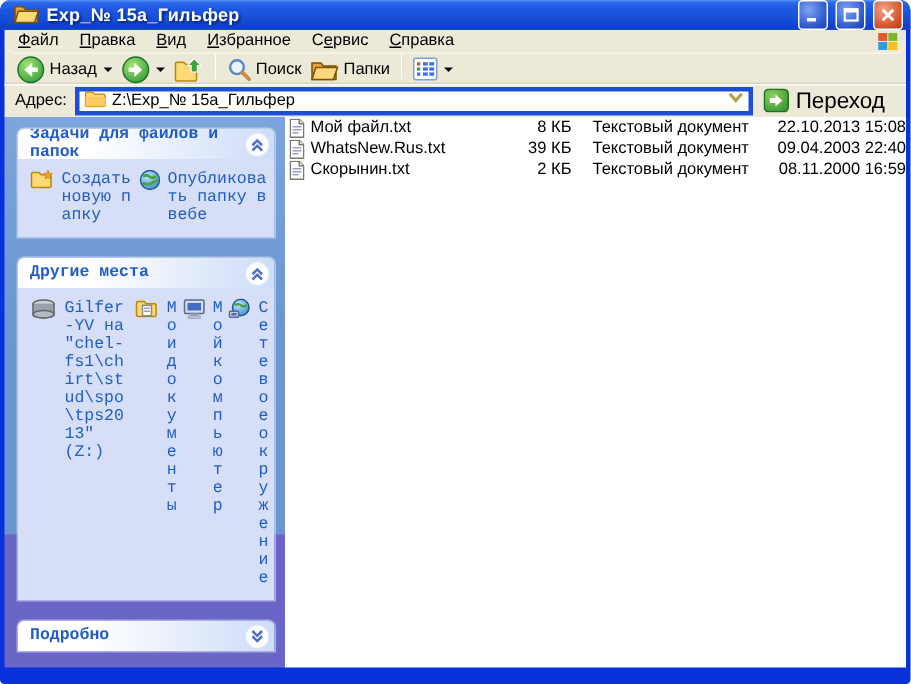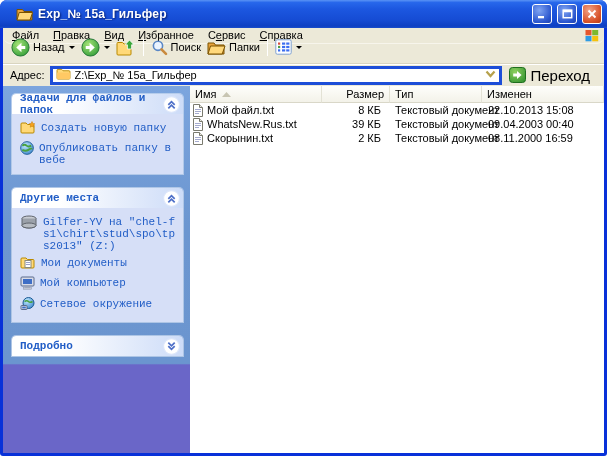--- a/index.html
+++ b/index.html
@@ -1,73 +1,73 @@
 <!DOCTYPE html>
 <html><head>
 <meta charset="utf-8">
 <style>
   html,body{margin:0;padding:0;width:607px;height:456px;overflow:hidden;
     font-family:"Liberation Sans","DejaVu Sans",sans-serif;font-size:11px;color:#000;}
   *{box-sizing:border-box;}
   .window{position:absolute;inset:0;background:#0831D9;border-radius:7px 7px 3px 3px;overflow:hidden;}
 
   
-  .titlebar{height:28px;display:flex;align-items:center;gap:5px;padding:0 5px 0 16px;
+  .titlebar{height:20px;display:flex;align-items:center;gap:5px;padding:0 5px 0 9px;
     background:linear-gradient(180deg,#5A93F5 0%,#2767EB 9%,#1C57E0 32%,#164CD4 70%,#0E3FC2 93%,#1A4ECB 100%);}
   .title-text{flex:1;color:#fff;font-weight:bold;font-size:12px;letter-spacing:.2px;
     text-shadow:1px 1px 2px rgba(0,20,90,.85);white-space:nowrap;overflow:hidden;}
   .winbtn{width:20px;height:20px;border-radius:3px;border:1px solid #fff;display:flex;
     align-items:center;justify-content:center;padding:0;cursor:default;}
   .winbtn.blue{background:radial-gradient(circle at 35% 30%,#7FA4F2,#2B56CE 70%,#1E41AE);}
   .winbtn.red{background:radial-gradient(circle at 35% 30%,#F2A488,#D8542B 65%,#B83A14);}
 
   
   .chrome{margin:0 3px;background:#ECE9D8;}
   .menubar{height:16px;display:flex;align-items:center;padding:0 2px 0 2px;border-bottom:1px solid #f7f5ec;border-radius:8px;}
   .menu-item{padding:0 7px 1px;white-space:nowrap;}
   .menu-item .key{text-decoration:underline;}
   .menu-logo{margin-left:auto;display:flex;align-items:center;padding-right:3px;}
 
-  .toolbar{height:20px;display:flex;align-items:center;padding:0 2px 13px 5px;border-bottom:1px solid #d9d5c0;}
+  .toolbar{height:20px;display:flex;padding:0 2px 13px 5px;border-bottom:1px solid #d9d5c0;}
   .tbtn{display:flex;align-items:center;gap:3px;padding:0 3px;height:20px;background:none;border:none;font-size:11px;}
   .caret{width:0;height:0;border-left:3px solid transparent;border-right:3px solid transparent;border-top:3px solid #000;margin-left:1px;}
   .tsep{width:1px;height:17px;background:#c9c5ae;border-right:1px solid #fff;margin:0 4px;}
 
   .addressbar{height:22px;display:flex;align-items:center;gap:5px;padding:0 12px 1px 7px;border-top:1px solid #fff;}
   .combo{flex:1;height:19px;background:#fff;border:3px solid #1d4ed8;display:flex;align-items:center;gap:4px;padding:0 2px 0 3px;}
   .combo-text{flex:1;white-space:nowrap;overflow:hidden;}
   .go-btn{display:flex;align-items:center;gap:4px;background:none;border:none;font-size:15px;padding:0 2px;}
 
   
   .content{display:flex;margin:0 3px;height:367px;}
 
   .sidebar{width:187px;flex:none;padding-top:8px;
     background:linear-gradient(180deg,#7CA5DE 0%,#6C96D0 38%,#6B95CF 75.6%,#6A66C8 76%,#6A66C8 100%);font-family:Liberation Mono, monospace;}
   .panel{margin:0 7px 14px 9px;border-radius:4px 4px 0 0;overflow:hidden;
     box-shadow:0 0 0 1px rgba(255,255,255,.45);}
   .panel-header{height:20px;display:flex;align-items:center;justify-content:space-between;
     padding:0 3px 0 8px;background:linear-gradient(90deg,#ffffff 0%,#ffffff 28%,#cddcf8 100%);
     color:#215DC6;font-weight:bold;cursor:default;}
   .chev-btn{background:none;border:none;padding:0;display:flex;}
-  .panel-body{background:#D6DFF7;padding:7px 4px 8px 8px;display:flex;flex-direction:column;gap:4px;}
+  .panel-body{background:#D6DFF7;padding:7px 4px 8px 8px;display:flex;flex-direction:row;gap:4px;}
   .p-item{display:flex;gap:5px;align-items:flex-start;color:#215DC6;cursor:default;}
   .p-item .ico{flex:none;margin-top:0;}
   .p-item .lbl{line-height:12px;padding-top:1px;word-break:break-all;}
 
   .filelist{flex:1;background:#fff;display:flex;flex-direction:column;overflow:hidden;}
   .cols,.frow{display:grid;grid-template-columns:132px 68px 92px 1fr;}
   .cols{height:17px;flex:none;}
   .col{background:linear-gradient(180deg,#FEFEFB,#F3F2E9);border-right:1px solid #E3E2d5;
     border-bottom:1px solid #D9D7C8;display:flex;align-items:center;padding:0 5px;gap:6px;}
   .col.size{justify-content:flex-end;}
   .frow{height:14px;align-items:center;}
   .cell-name{display:flex;align-items:center;gap:4px;padding-left:3px;white-space:nowrap;overflow:hidden;}
   .cell-size{text-align:right;padding-right:9px;white-space:nowrap;}
   .cell-type{padding-left:5px;white-space:nowrap;}
-  .cell-mod{padding-left:6px;white-space:nowrap;}
+  .cell-mod{padding-left:6px;white-space:nowrap;text-align:right;}
 </style>
 </head>
 <body>
 
 <div class="window">
 
   <div class="titlebar">
     <span>
       <svg width="17" height="15" viewBox="0 0 17 15">
         <path d="M1 3.5 h5.5 l1.5 2 H16 v8.5 H1z" fill="#E8A33D" stroke="#7a5200" stroke-width="1"></path>
@@ -325,37 +325,20 @@
             <svg width="17" height="17" viewBox="0 0 16 16">
               <circle cx="8" cy="8" r="7.4" fill="#fff" stroke="#DCE6FA"></circle>
               <path d="M5 4.4 L8 7.4 L11 4.4 M5 7.7 L8 10.7 L11 7.7" stroke="#4D6FC8" stroke-width="1.6" fill="none"></path>
             </svg>
           </button>
         </div>
       </div>
     </div>
 
     <div class="filelist">
-      <div class="cols">
-        <div class="col">
-          <span>Имя</span>
-          <svg width="9" height="5" viewBox="0 0 9 5">
-              <path d="M4.5 0 L9 5 H0z" fill="#C8C5B2"></path>
-            </svg>
-        </div>
-        <div class="col size">
-            <span>Размер</span>
-          </div>
-        <div class="col">
-            <span>Тип</span>
-          </div>
-        <div class="col">
-            <span>Изменен</span>
-          </div>
-      </div>
 
       <div class="frow">
         <div class="cell-name">
           <svg width="10" height="13" viewBox="0 0 10 13">
             <path d="M0.5 0.5 h6 l3 3 v9 h-9z" fill="#fff" stroke="#7A7A6E"></path>
             <path d="M6.5 0.5 v3 h3" fill="#E8E8E0" stroke="#7A7A6E"></path>
             <g stroke="#9AA0C8" stroke-width="0.9">
                 <line x1="2" y1="5.5" x2="8" y2="5.5"></line>
                 <line x1="2" y1="7.5" x2="8" y2="7.5"></line>
                 <line x1="2" y1="9.5" x2="6" y2="9.5"></line>
@@ -376,21 +359,21 @@
             <g stroke="#9AA0C8" stroke-width="0.9">
                 <line x1="2" y1="5.5" x2="8" y2="5.5"></line>
                 <line x1="2" y1="7.5" x2="8" y2="7.5"></line>
                 <line x1="2" y1="9.5" x2="6" y2="9.5"></line>
               </g>
           </svg>
           <span>WhatsNew.Rus.txt</span>
         </div>
         <div class="cell-size">39 КБ</div>
         <div class="cell-type">Текстовый документ</div>
-        <div class="cell-mod">09.04.2003 00:40</div>
+        <div class="cell-mod">09.04.2003 22:40</div>
       </div>
 
       <div class="frow">
         <div class="cell-name">
           <svg width="10" height="13" viewBox="0 0 10 13">
             <path d="M0.5 0.5 h6 l3 3 v9 h-9z" fill="#fff" stroke="#7A7A6E"></path>
             <path d="M6.5 0.5 v3 h3" fill="#E8E8E0" stroke="#7A7A6E"></path>
             <g stroke="#9AA0C8" stroke-width="0.9">
                 <line x1="2" y1="5.5" x2="8" y2="5.5"></line>
                 <line x1="2" y1="7.5" x2="8" y2="7.5"></line>

